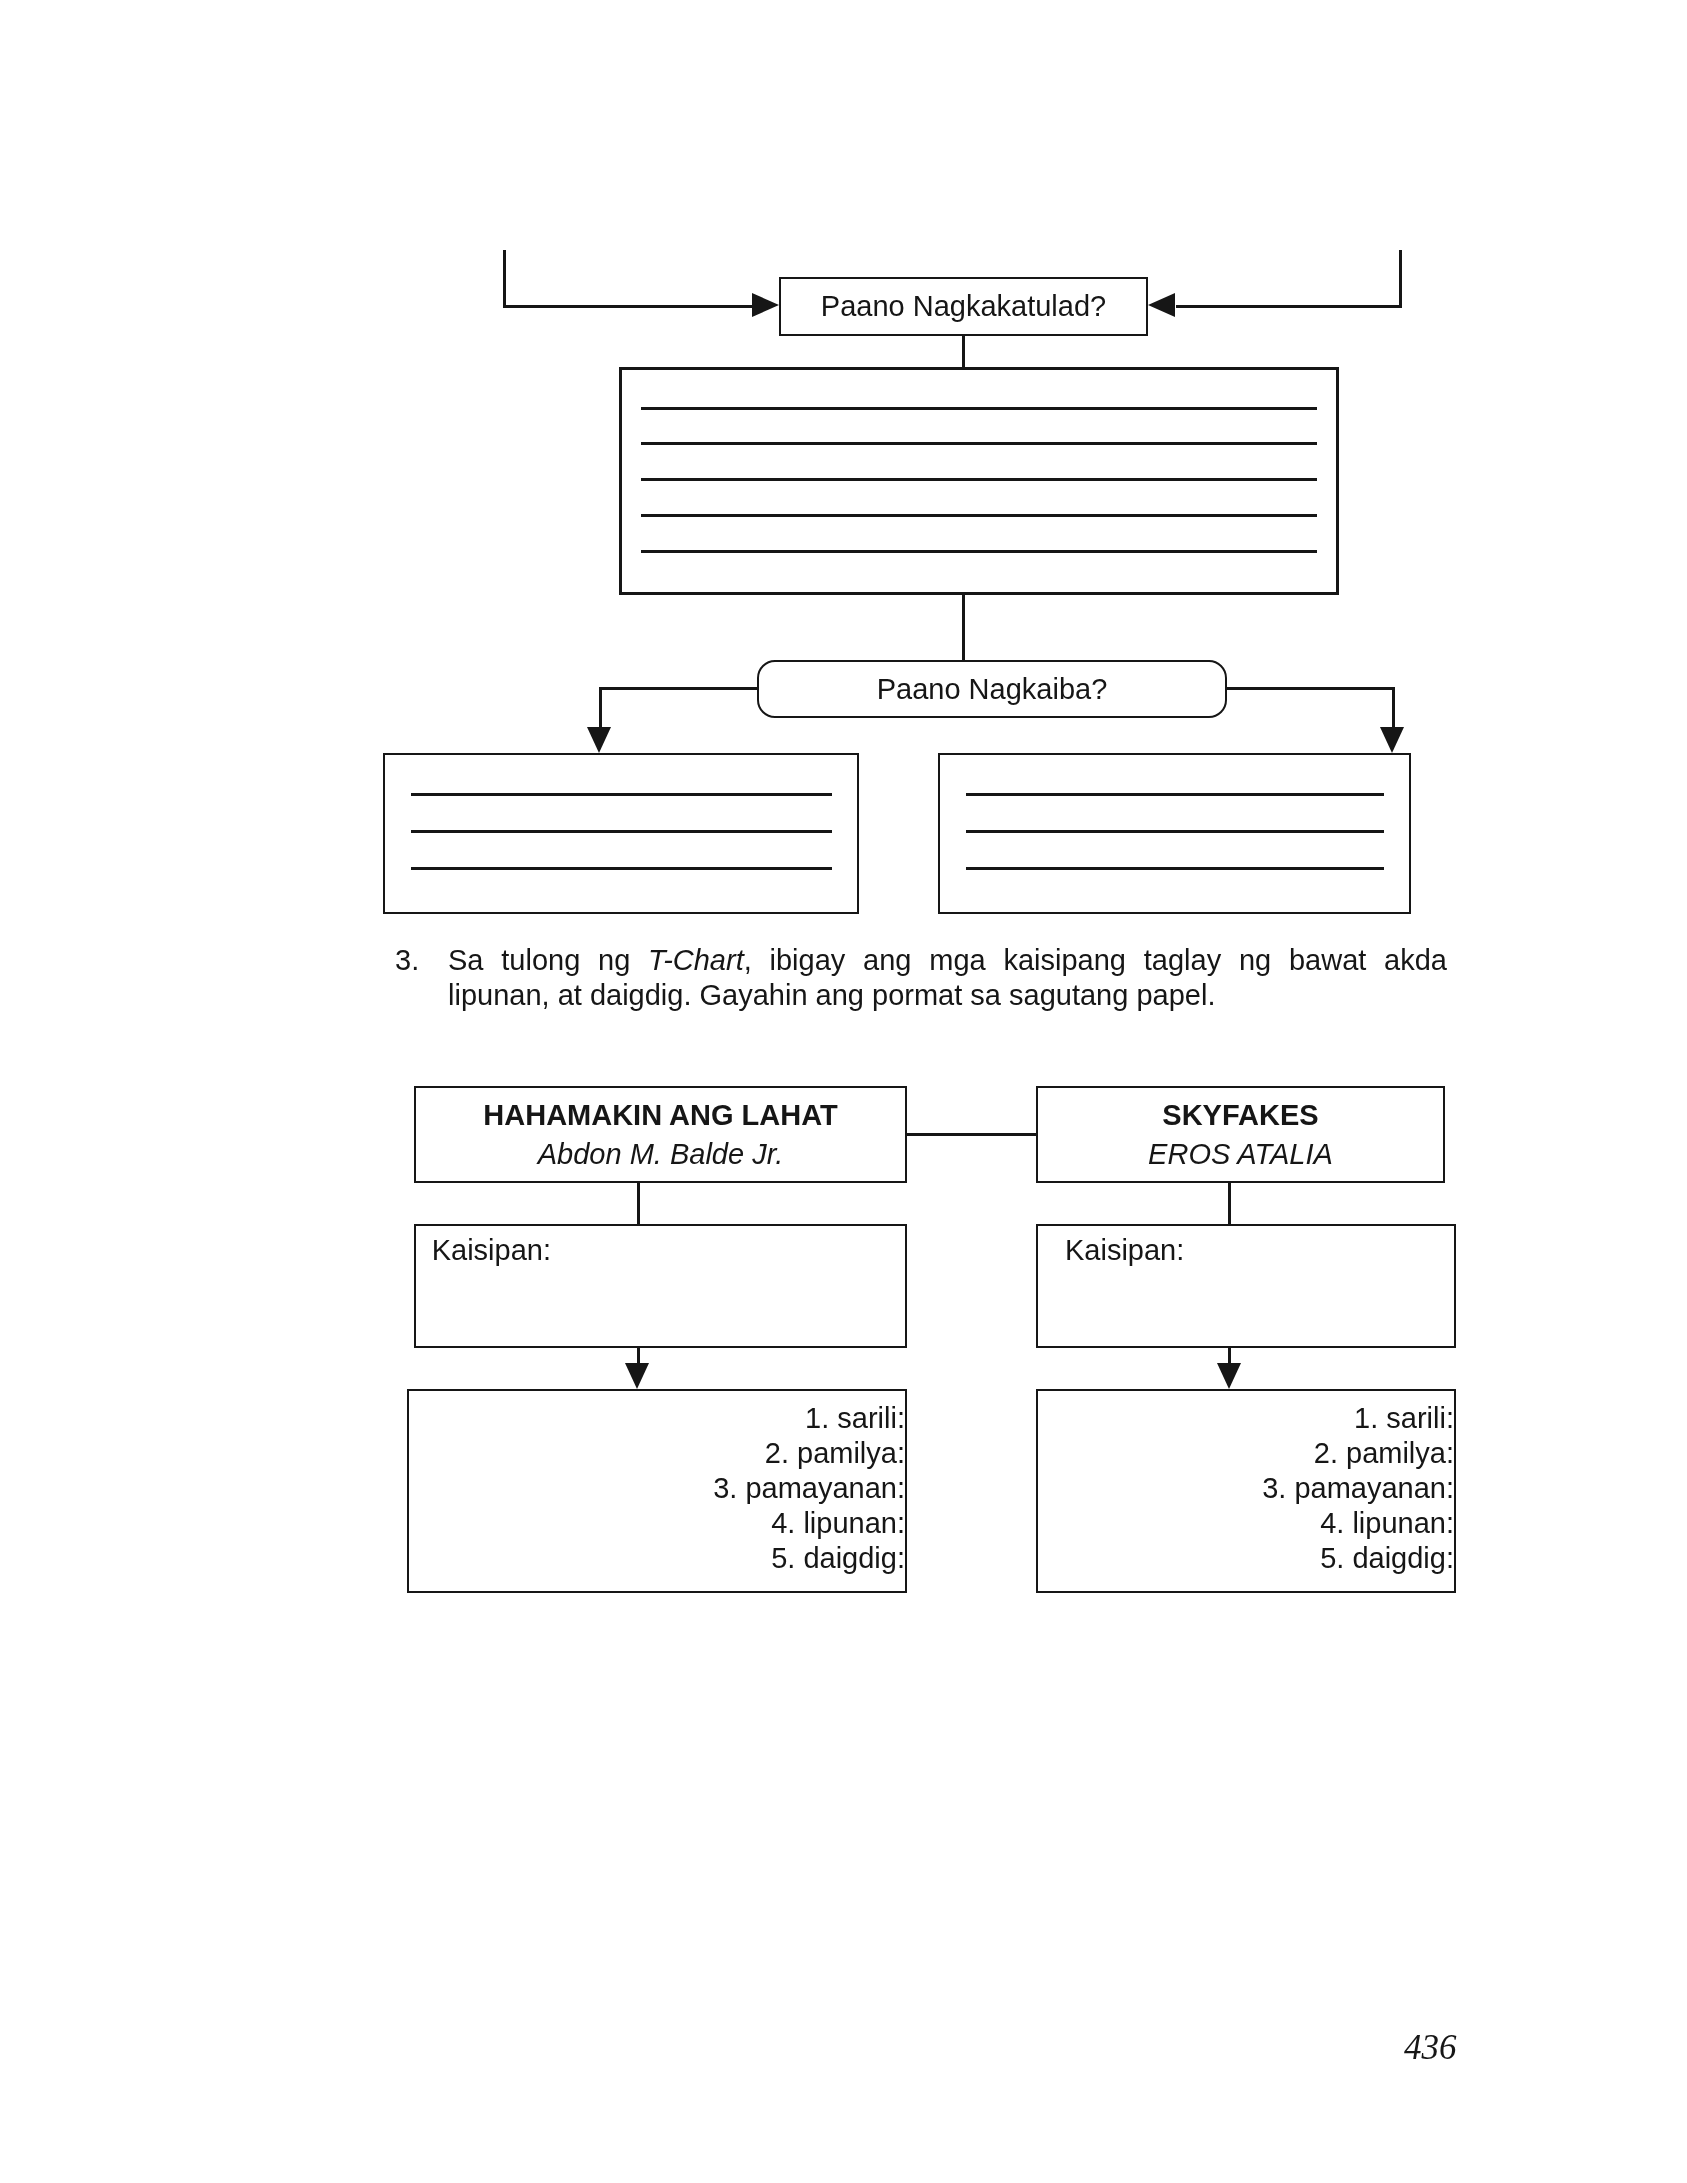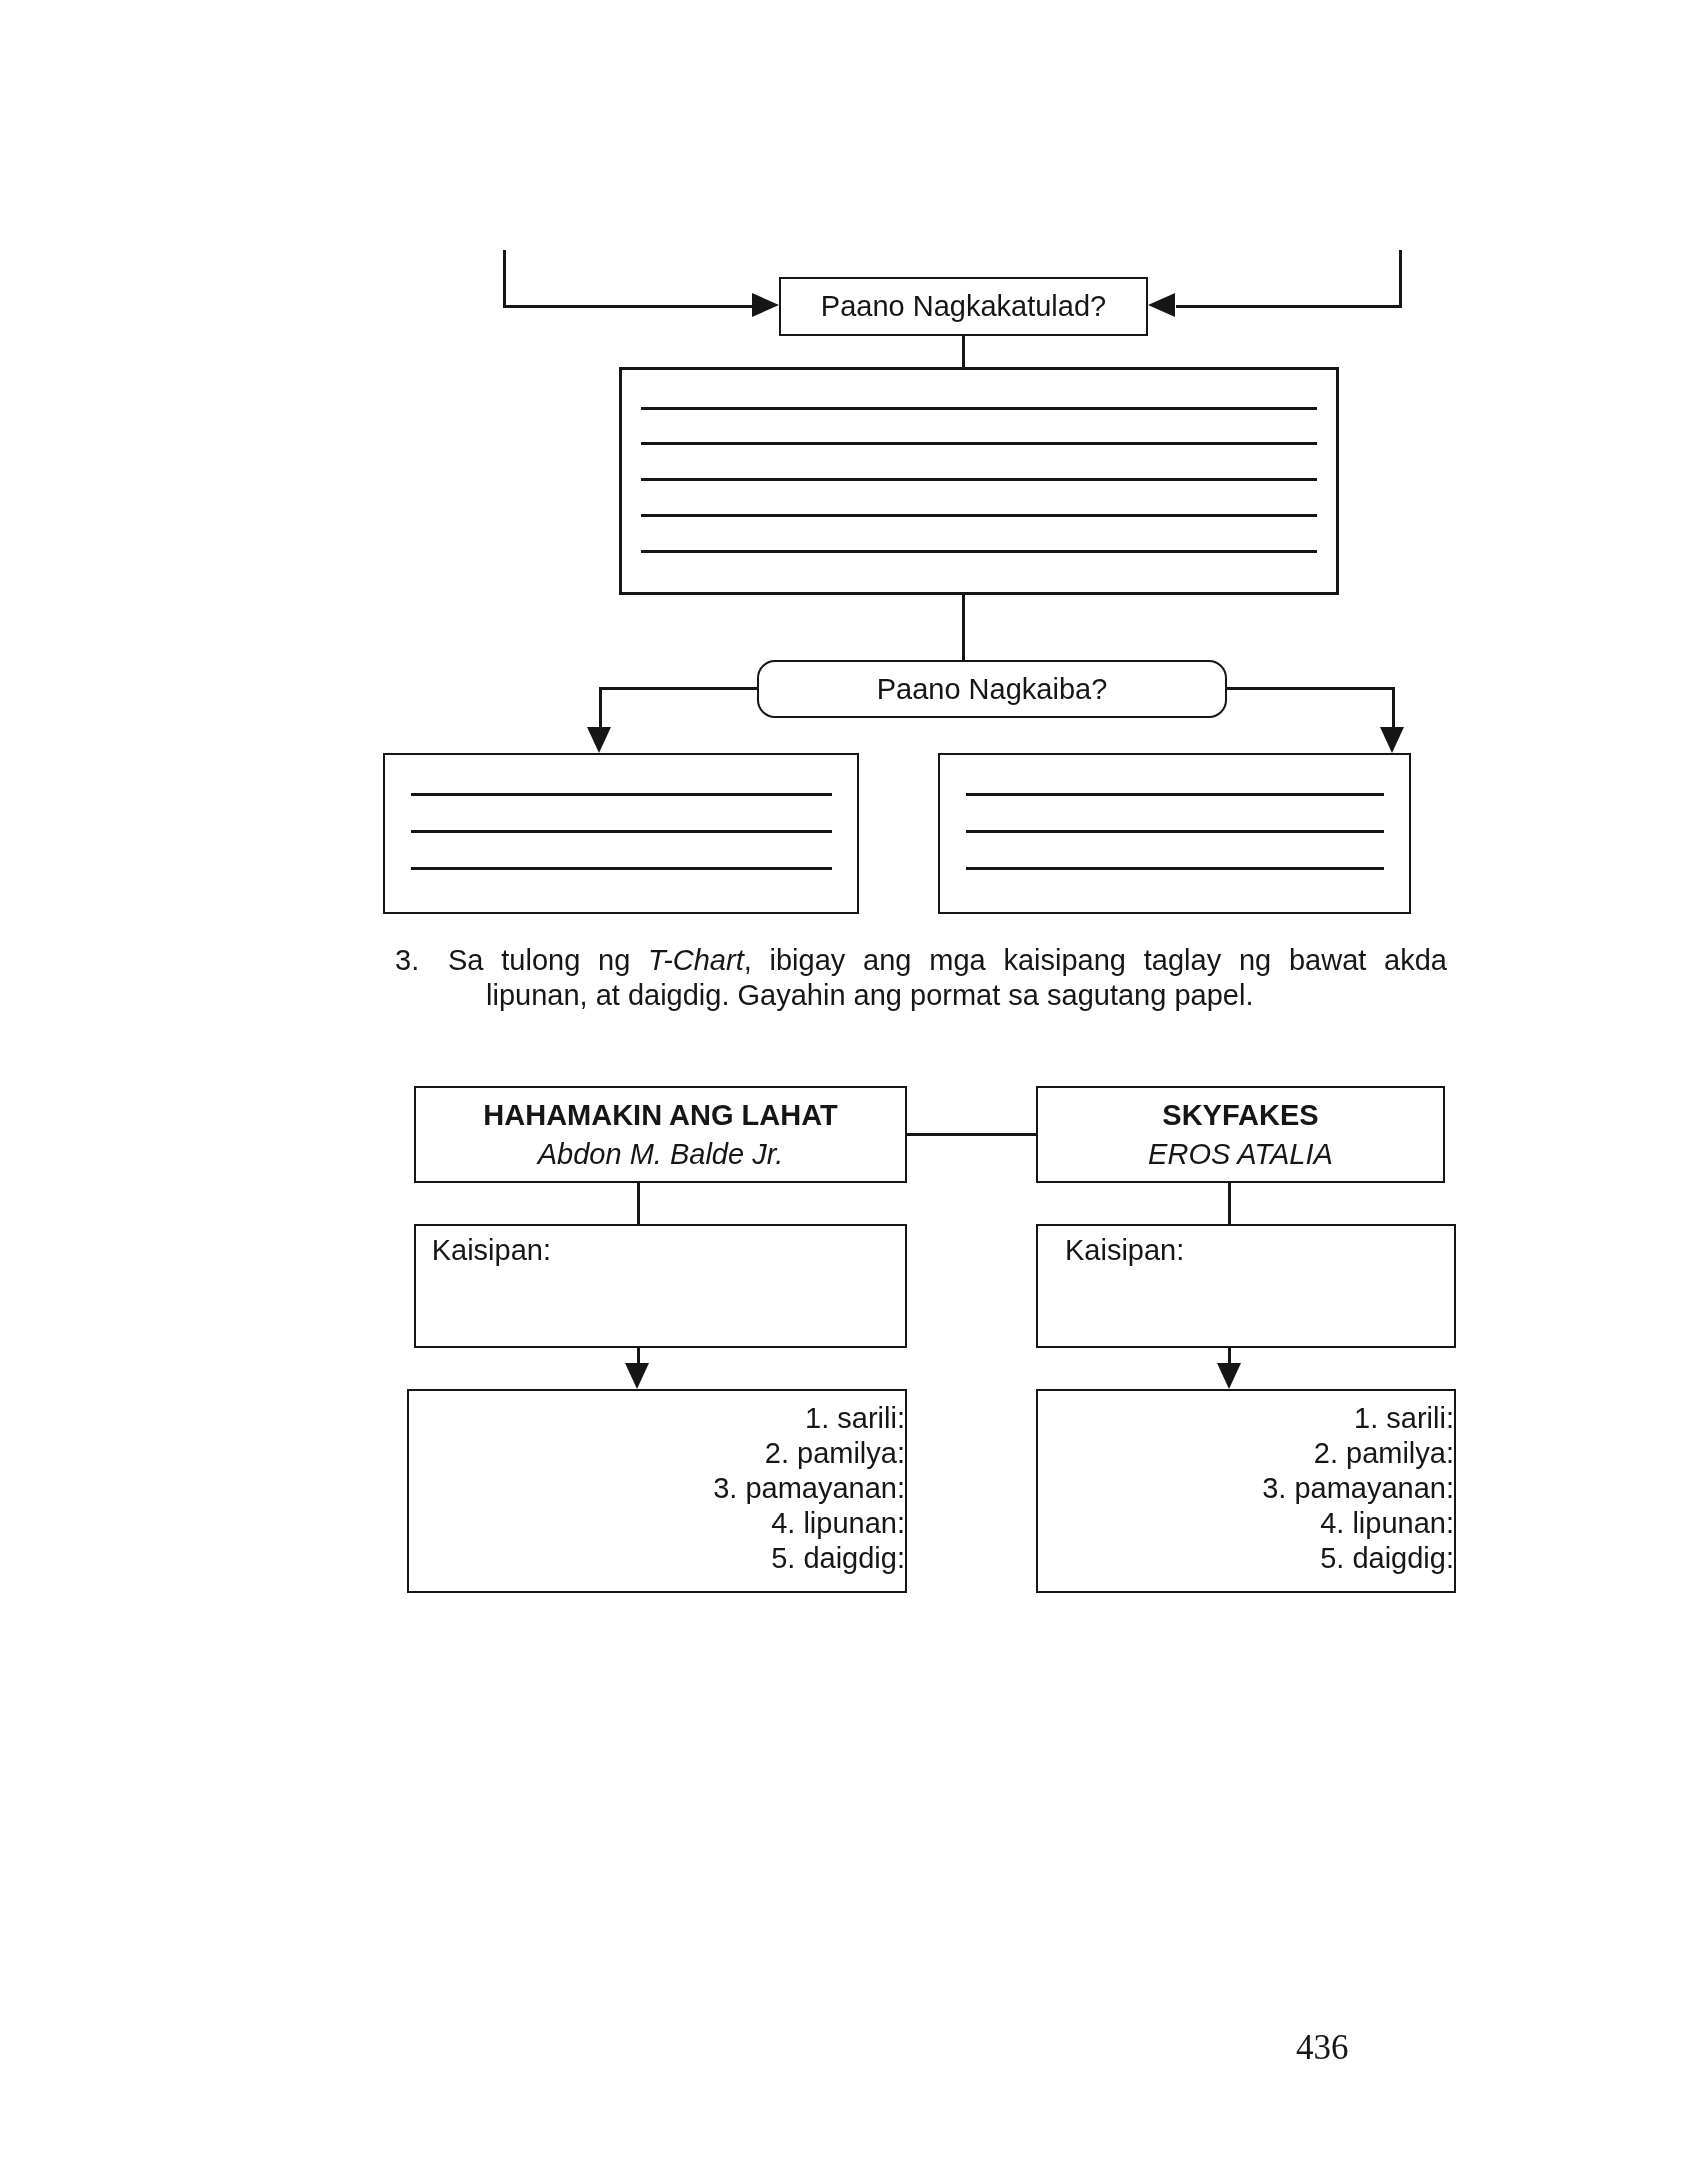--- a/index.html
+++ b/index.html
@@ -43,21 +43,21 @@
   }
   .instruction{
     position:absolute;
     display:flex;
     font-size:29px;
     line-height:35px;
   }
   .instruction .num{width:53px;flex:none;}
   .instruction .lines{width:999px;}
   .jline{text-align:justify;text-align-last:justify;}
-  .lline{text-align:left;margin-left:38px;}
+  .lline{text-align:left;}
   .hdrbox{
     display:flex;flex-direction:column;
     align-items:center;justify-content:center;
     font-size:29px;line-height:39px;text-align:center;
   }
   .hdr-title{font-weight:bold;}
   .hdr-author{font-style:italic;}
   .kaisbox{font-size:29px;line-height:35px;font-weight:normal;}
   .listbox{font-size:29px;line-height:35px;}
   .listbox div{display:block;text-align:right;}
@@ -158,16 +158,16 @@
     <div>5. daigdig:</div>
   </div>
   <div class="box listbox" style="left:1036px;top:1389px;width:420px;height:204px;padding:10px 0 0 27px;">
     <div>1. sarili:</div>
     <div>2. pamilya:</div>
     <div>3. pamayanan:</div>
     <div>4. lipunan:</div>
     <div>5. daigdig:</div>
   </div>
 
-  <div class="pagenum" style="left:1296px;top:2028px;">436</div>
+  <div class="pagenum" style="left:1404px;top:2028px;font-style:italic;">436</div>
 
 </div>
 
 
 </body></html>

